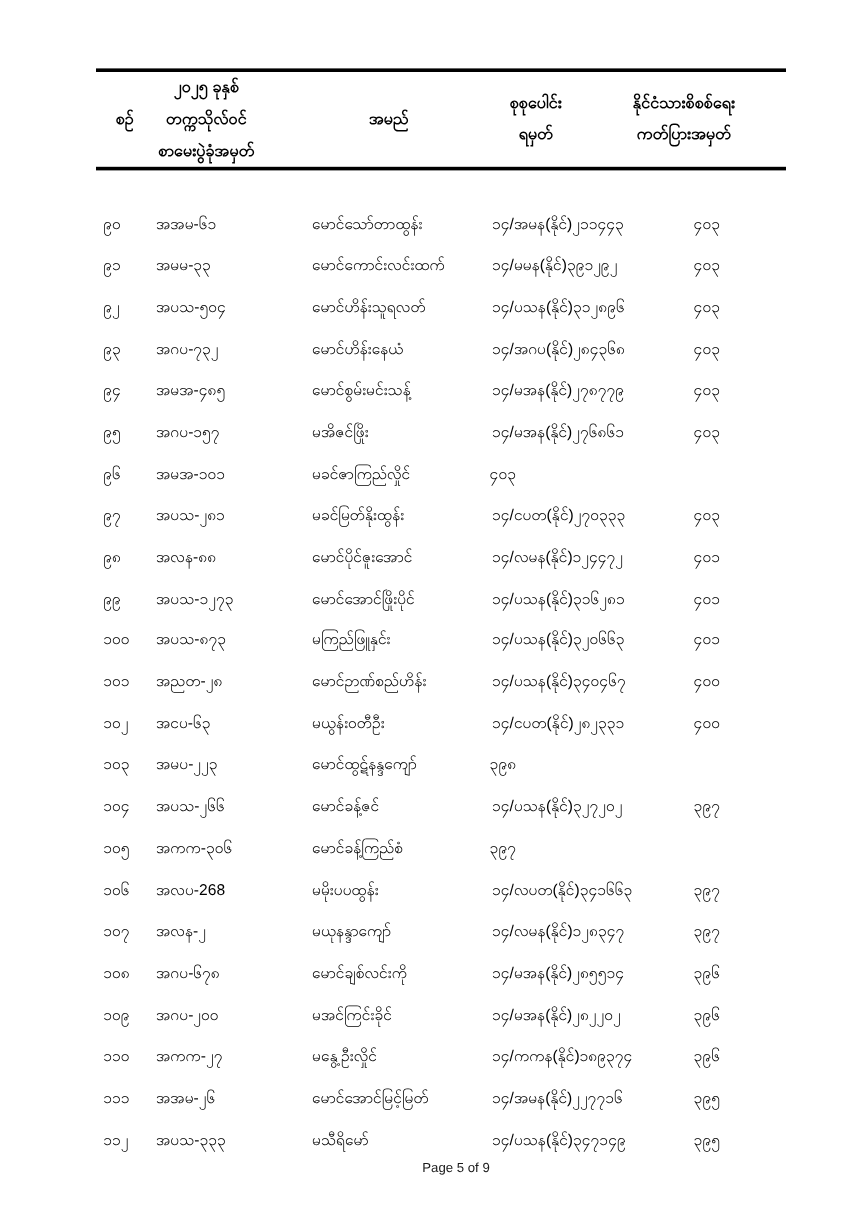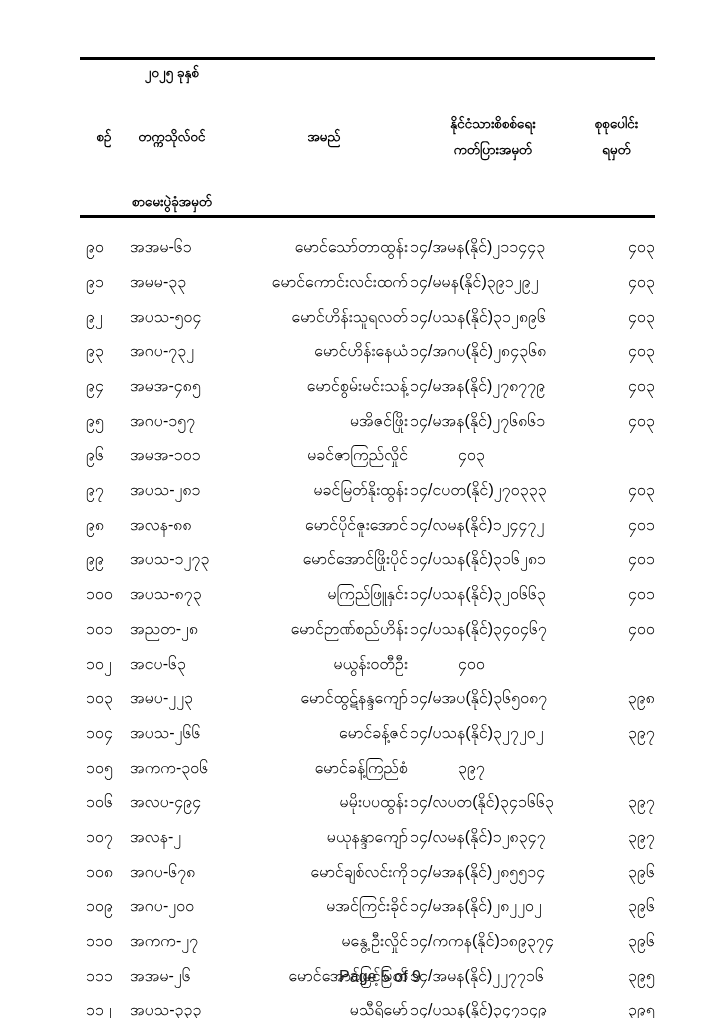--- a/index.html
+++ b/index.html
@@ -35,53 +35,53 @@
   .hcell {
     display: flex;
     flex-direction: column;
     justify-content: center;
     align-items: center;
     text-align: center;
     line-height: 1.95;
     box-sizing: border-box;
   }
   .col-serial { width: 48px; }
-  .col-roll   { width: 130px; gap: 38px; }
-  .col-name   { width: 150px; text-align: right; }
+  .col-roll   { width: 130px; }
+  .col-name   { width: 150px; }
   .col-nrc    { width: 170px; }
   .col-marks  { width: 77px; }
   .hcell.col-roll { padding-right: 42px; }
   .hcell.col-name { padding-right: 18px; }
   .tbody {
-    padding-top: 12px;
-    font-size: 16px;
+    padding-top: 27px;
+    font-size: 13px;
   }
   .trow {
     display: flex;
     align-items: center;
     height: 34.7px;
   }
   .tcell {
     box-sizing: border-box;
     white-space: nowrap;
     overflow: visible;
     line-height: 1.5;
   }
   .tcell.col-serial { padding-left: 6px; }
   .tcell.col-roll   { padding-left: 2px; }
   .tcell.col-name   { padding-left: 2px; }
   .tcell.col-nrc    { padding-left: 2px; }
-  .tcell.col-marks  { text-align: right; }
+  .tcell.col-marks  { text-align: left; }
   .footer {
     position: absolute;
     left: 80px;
     top: 968px;
     width: 600px;
     text-align: center;
-    font-size: 16px;
+    font-size: 11px;
     color: #1a1a1a;
   }
 </style>
 </head>
 <body>
 
 <div class="page">
 
   <div class="doc-table">
 
@@ -90,27 +90,27 @@
         <span>စဉ်</span>
       </div>
       <div class="hcell col-roll">
         <span>၂၀၂၅ ခုနှစ်</span>
         <span>တက္ကသိုလ်ဝင်</span>
         <span>စာမေးပွဲခုံအမှတ်</span>
       </div>
       <div class="hcell col-name">
         <span>အမည်</span>
       </div>
+      <div class="hcell col-marks">
+        <span>စုစုပေါင်း</span>
+        <span>ရမှတ်</span>
+      </div>
       <div class="hcell col-nrc">
         <span>နိုင်ငံသားစိစစ်ရေး</span>
         <span>ကတ်ပြားအမှတ်</span>
-      </div>
-      <div class="hcell col-marks">
-        <span>စုစုပေါင်း</span>
-        <span>ရမှတ်</span>
       </div>
     </div>
 
     <div class="tbody">
   <div class="trow">
     <div class="tcell col-serial">၉၀</div>
     <div class="tcell col-roll">အအမ-၆၁</div>
     <div class="tcell col-name">မောင်သော်တာထွန်း</div>
     <div class="tcell col-nrc">၁၄/အမန(နိုင်)၂၁၁၄၄၃</div>
     <div class="tcell col-marks">၄၀၃</div>
@@ -200,49 +200,49 @@
     <div class="tcell col-roll">အညတ-၂၈</div>
     <div class="tcell col-name">မောင်ဉာဏ်စည်ဟိန်း</div>
     <div class="tcell col-nrc">၁၄/ပသန(နိုင်)၃၄၀၄၆၇</div>
     <div class="tcell col-marks">၄၀၀</div>
   </div>
 
   <div class="trow">
     <div class="tcell col-serial">၁၀၂</div>
     <div class="tcell col-roll">အငပ-၆၃</div>
     <div class="tcell col-name">မယွန်းဝတီဦး</div>
+    <div class="tcell col-nrc">၁၄/ငပတ(နိုင်)၂၈၂၃၃၁</div>
     <div class="tcell col-marks">၄၀၀</div>
   </div>
 
   <div class="trow">
     <div class="tcell col-serial">၁၀၃</div>
     <div class="tcell col-roll">အမပ-၂၂၃</div>
     <div class="tcell col-name">မောင်ထွဋ်နန္ဒကျော်</div>
-    <div class="tcell col-nrc">၁၄/မအပ(နိုင်)၃၆၅၀၈၇</div>
     <div class="tcell col-marks">၃၉၈</div>
   </div>
 
   <div class="trow">
     <div class="tcell col-serial">၁၀၄</div>
     <div class="tcell col-roll">အပသ-၂၆၆</div>
     <div class="tcell col-name">မောင်ခန့်ဇင်</div>
     <div class="tcell col-nrc">၁၄/ပသန(နိုင်)၃၂၇၂၀၂</div>
     <div class="tcell col-marks">၃၉၇</div>
   </div>
 
   <div class="trow">
     <div class="tcell col-serial">၁၀၅</div>
     <div class="tcell col-roll">အကက-၃၀၆</div>
     <div class="tcell col-name">မောင်ခန့်ကြည်စံ</div>
     <div class="tcell col-marks">၃၉၇</div>
   </div>
 
   <div class="trow">
     <div class="tcell col-serial">၁၀၆</div>
-    <div class="tcell col-roll">အလပ-၄၉၄</div>
+    <div class="tcell col-roll">အလပ-268</div>
     <div class="tcell col-name">မမိုးပပထွန်း</div>
     <div class="tcell col-nrc">၁၄/လပတ(နိုင်)၃၄၁၆၆၃</div>
     <div class="tcell col-marks">၃၉၇</div>
   </div>
 
   <div class="trow">
     <div class="tcell col-serial">၁၀၇</div>
     <div class="tcell col-roll">အလန-၂</div>
     <div class="tcell col-name">မယုနန္ဒာကျော်</div>
     <div class="tcell col-nrc">၁၄/လမန(နိုင်)၁၂၈၃၄၇</div>

